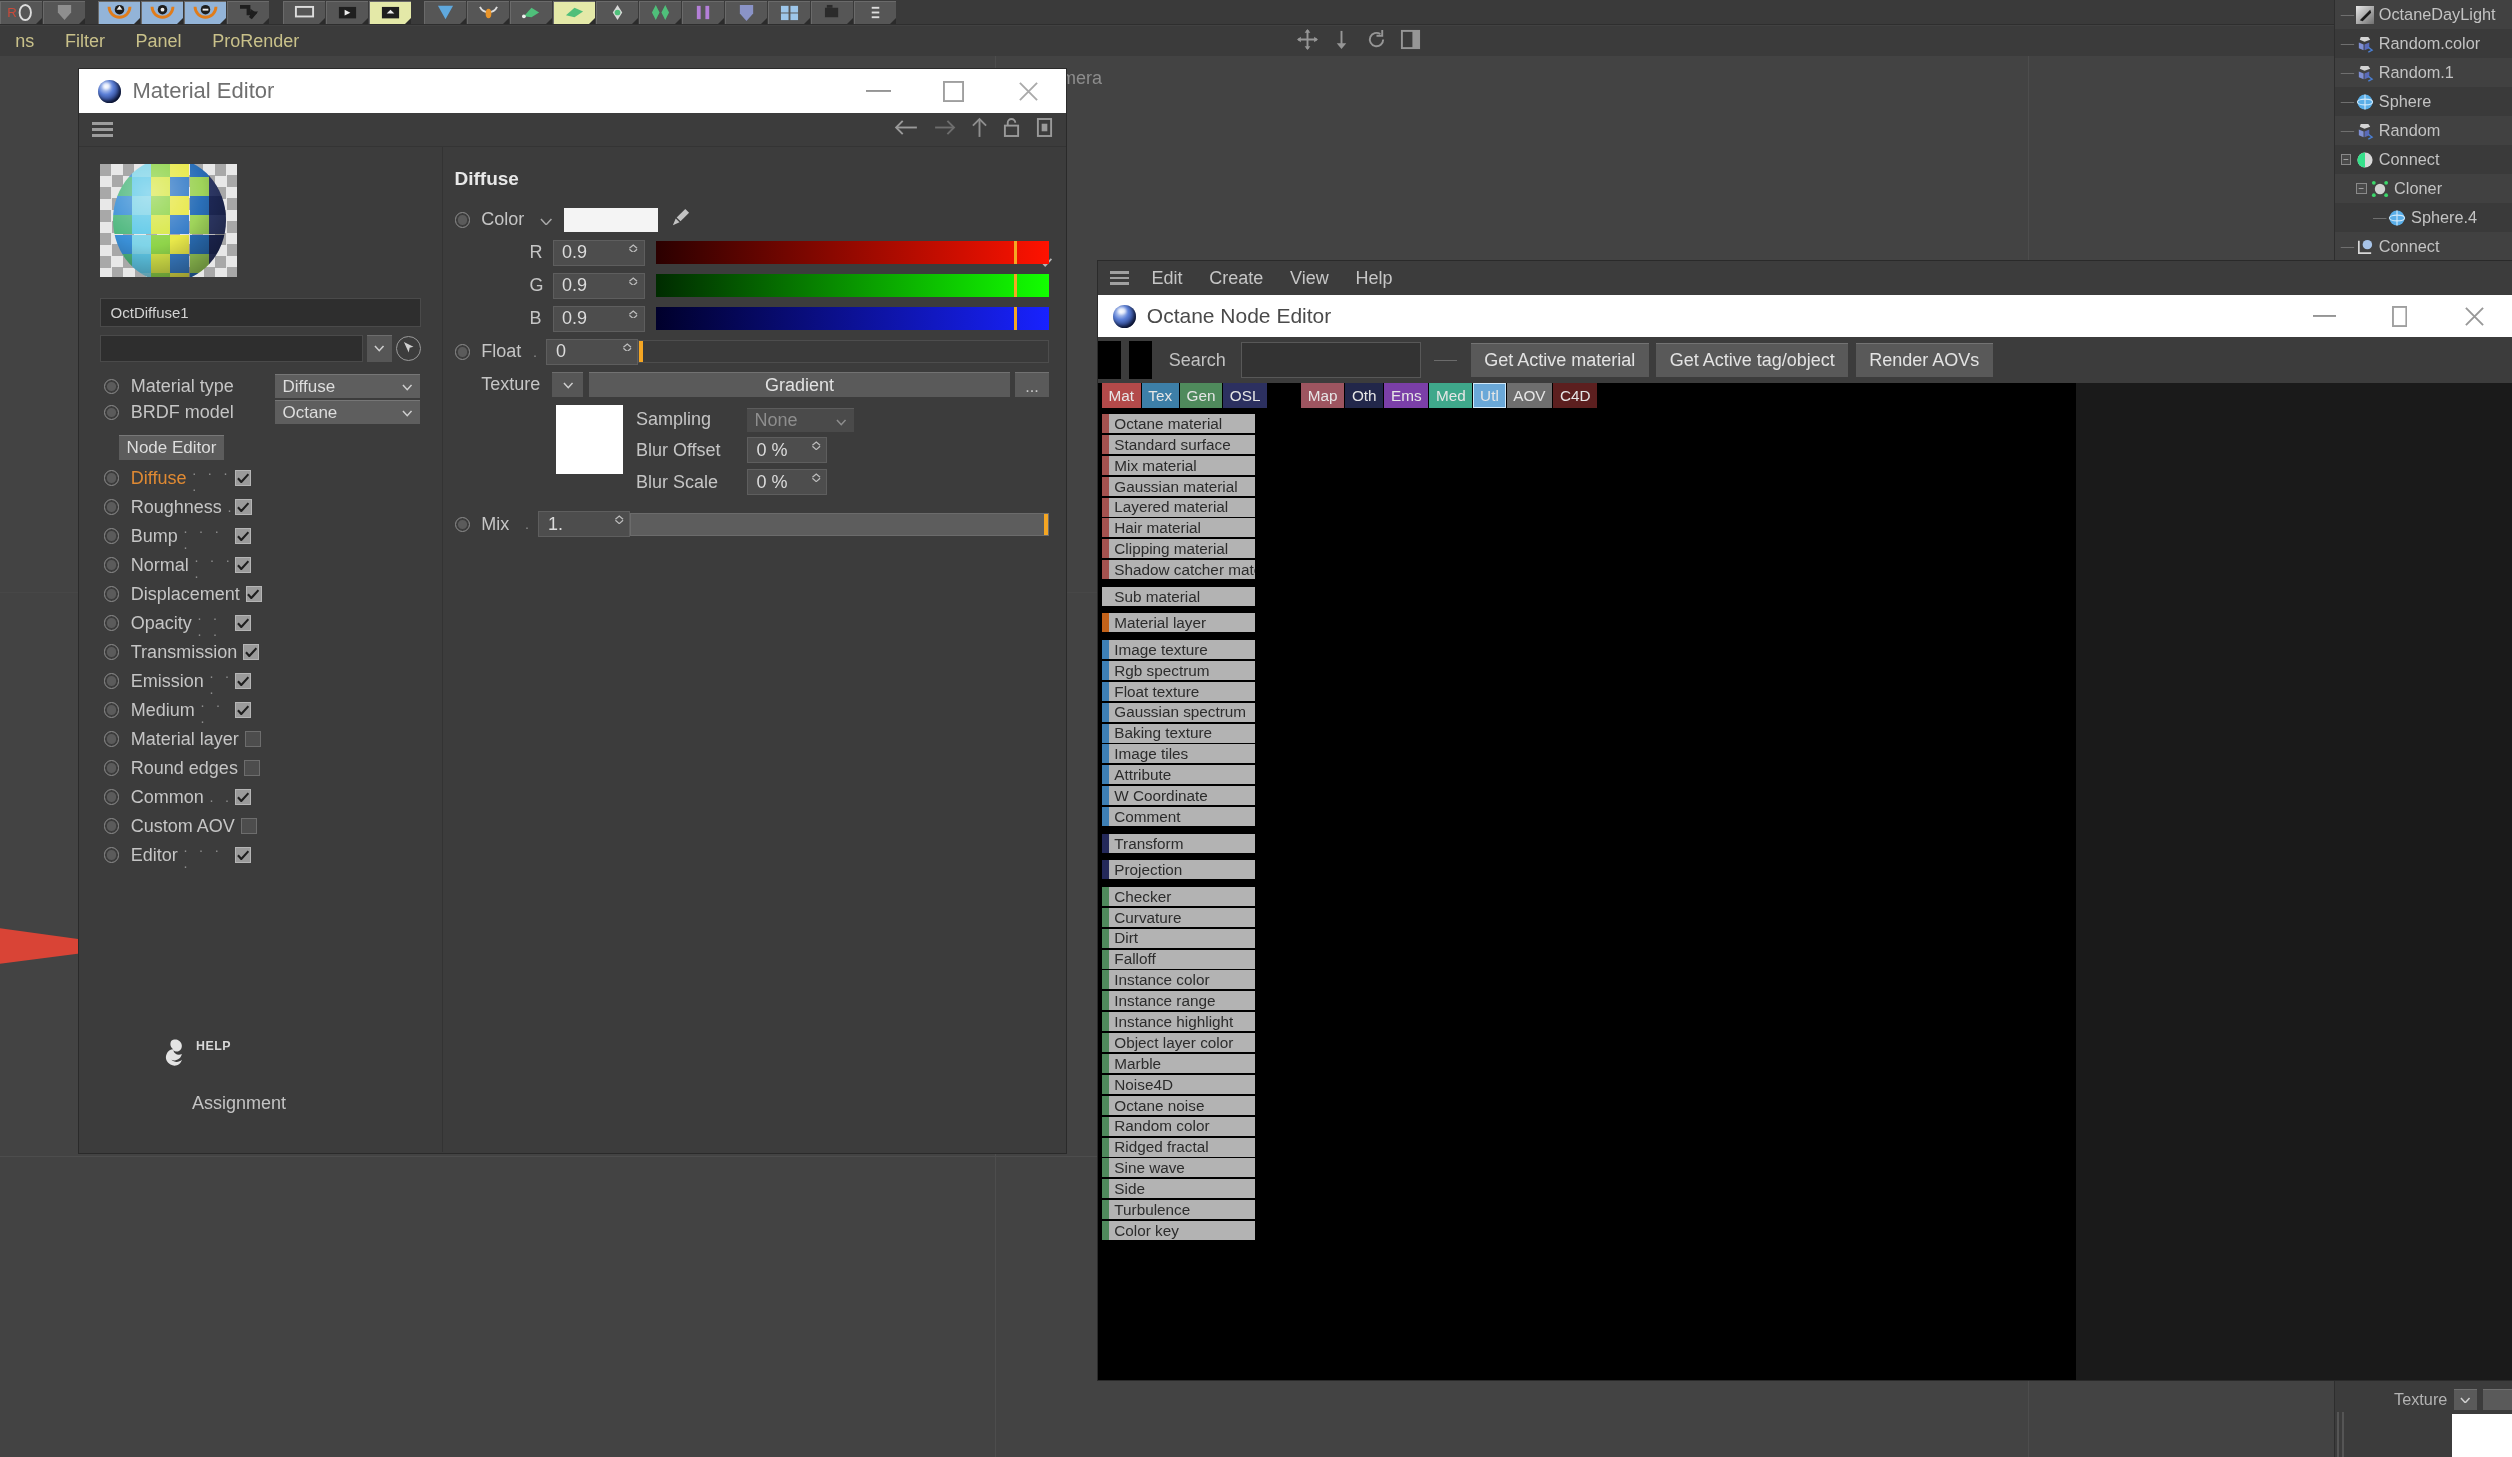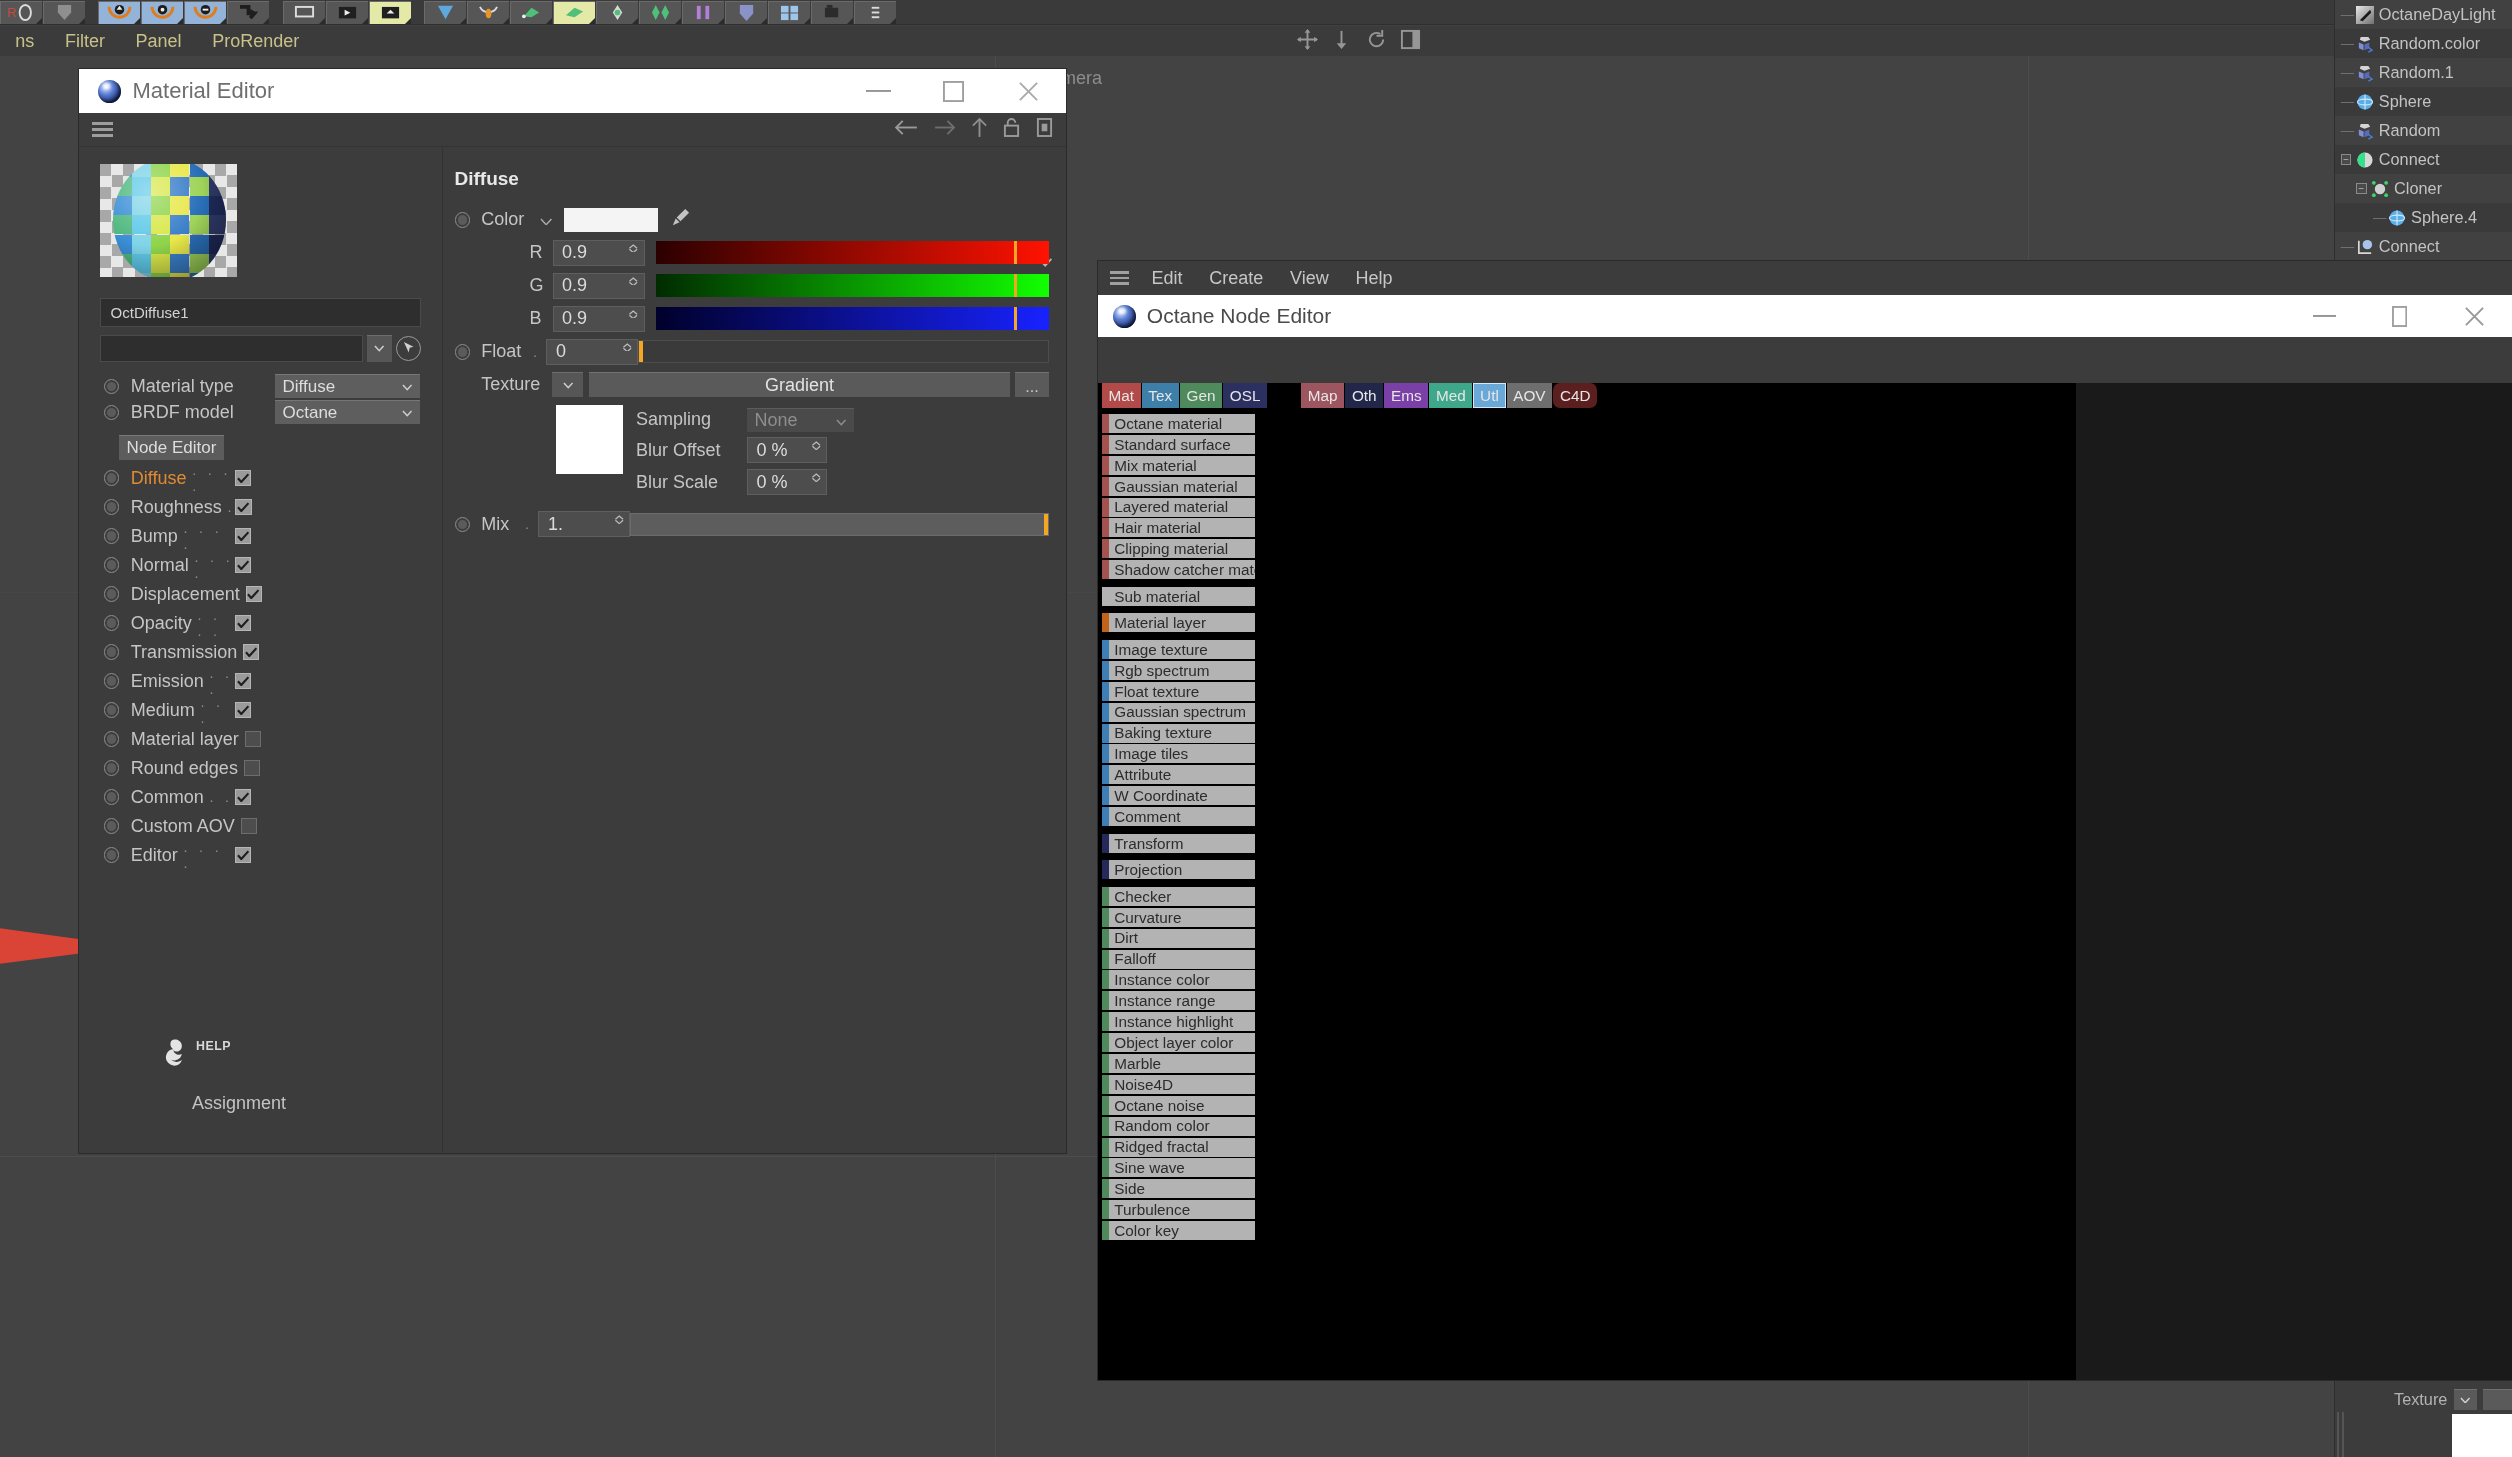--- a/index.html
+++ b/index.html
@@ -1108,35 +1108,45 @@
             </svg>
         </span>
         <span class="win-btn">
           <svg width="21" height="21" viewBox="0 0 22 22">
               <path d="M2 2l18 18M20 2L2 20" stroke="#5a5a5a" stroke-width="2"></path>
             </svg>
         </span>
       </div>
     </div>
 
+    <div id="ne-searchbar">
+      <span class="ne-sq"></span>
+      <span class="ne-sq" style="margin-left:7.7px;"></span>
+      <span id="ne-search-label">Search</span>
+      <span id="ne-search-input" placeholder=""></span>
+      <span id="ne-dash"></span>
+      <span class="ne-btn">Get Active material</span>
+      <span class="ne-btn">Get Active tag/object</span>
+      <span class="ne-btn">Render AOVs</span>
+    </div>
 
     <div id="ne-canvas">
       <div id="ne-black-area"></div>
       <div id="ne-cat-tabs">
           <div class="cat-tab" style="background: rgb(179, 74, 74);">Mat</div>
           <div class="cat-tab" style="background: rgb(61, 127, 168);">Tex</div>
           <div class="cat-tab" style="background: rgb(79, 138, 92);">Gen</div>
           <div class="cat-tab" style="background: rgb(44, 48, 96);">OSL</div>
           <div class="cat-tab" style="background: rgb(157, 85, 96); margin-left: 33px;">Map</div>
           <div class="cat-tab" style="background: rgb(34, 39, 74);">Oth</div>
           <div class="cat-tab" style="background: rgb(123, 63, 168);">Ems</div>
           <div class="cat-tab" style="background: rgb(63, 168, 139);">Med</div>
           <div class="cat-tab" style="background: rgb(106, 168, 216); box-shadow: rgb(207, 232, 250) 0px 0px 0px 1px inset;">Utl</div>
           <div class="cat-tab" style="background: rgb(110, 110, 110);">AOV</div>
-          <div class="cat-tab" style="background: rgb(92, 31, 31); border-radius: 7px;">C4D</div>
+          <div class="cat-tab" style="background: rgb(92, 31, 31);">C4D</div>
         </div>
       <div id="ne-node-list">
           <div class="node-item">
             <span class="bar" style="background: rgb(164, 82, 79);"></span>
             <span class="nm">Octane material</span>
           </div>
           <div class="node-item">
             <span class="bar" style="background: rgb(164, 82, 79);"></span>
             <span class="nm">Standard surface</span>
           </div>

